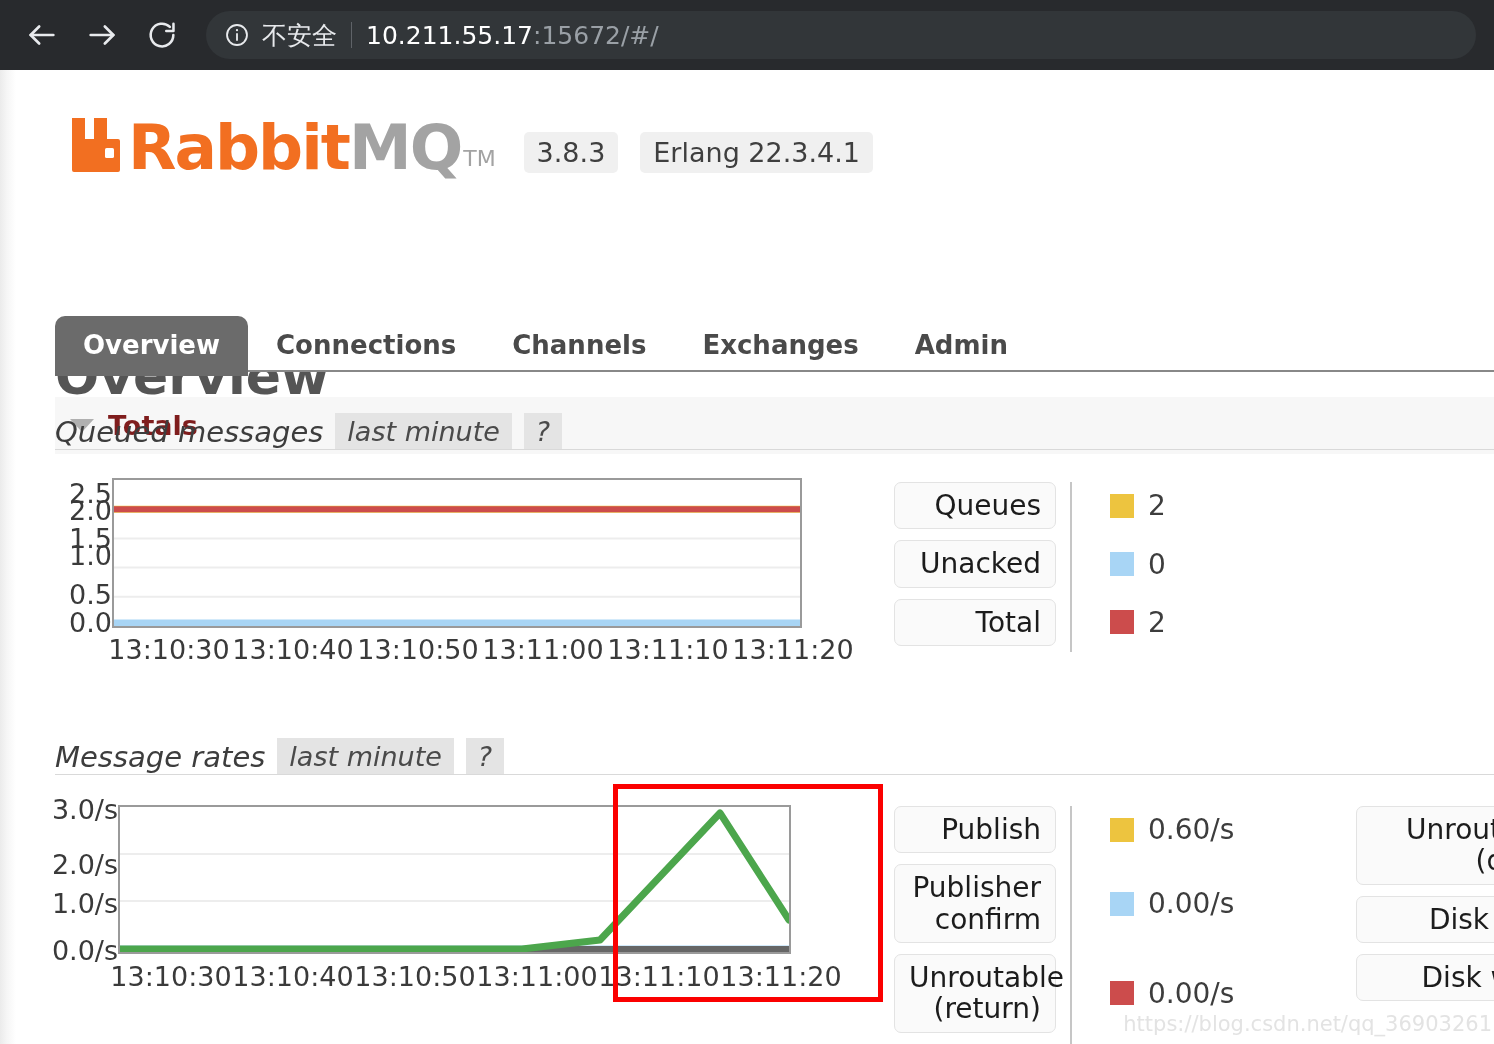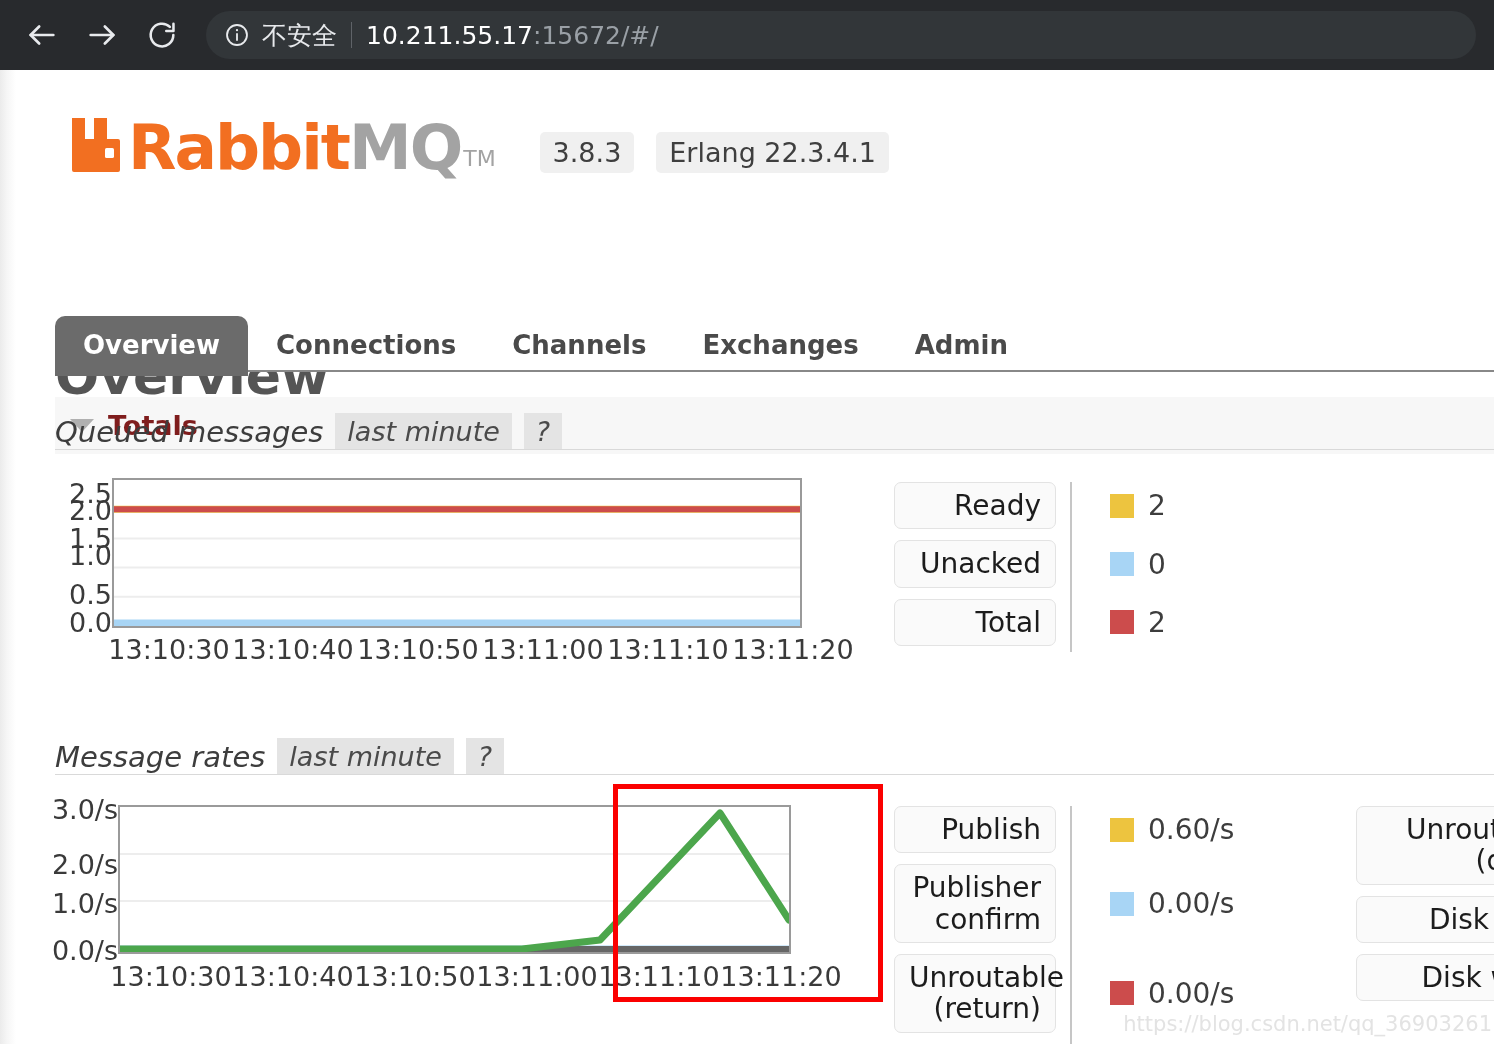--- a/index.html
+++ b/index.html
@@ -105,21 +105,21 @@
   }
   .ver-badge {
     background: #f0f0f0;
     color: #3f3f3f;
     font-size: 27px;
     padding: 5px 13px;
     border-radius: 5px;
     margin-bottom: 6px;
     font-family: "DejaVu Sans", sans-serif;
   }
-  .ver-badge.first { margin-left: 44px; }
+  .ver-badge.first { margin-left: 28px; }
   .ver-badge.second { margin-left: 22px; }
 
   
   .tabs {
     position: absolute;
     left: 55px; top: 246px;
     display: flex;
     align-items: flex-end;
   }
   .tab {
@@ -420,21 +420,21 @@
       <span class="xtick" style="left:431px;">13:11:00</span>
       <span class="xtick" style="left:556px;">13:11:10</span>
       <span class="xtick" style="left:681px;">13:11:20</span>
     </div>
   </div>
 
   <div class="legend" style="left:894px; top:412px;">
     <div class="vsep" style="left:176px; top:0; height:170px;"></div>
     <div class="legend-rows">
       <div class="lrow">
-        <div class="lbtn">Ready</div>
+        <div class="lbtn">Queues</div>
         <div class="lsep" style="visibility:hidden;"></div>
         <div class="lval-cell">
           <span class="swatch" style="background:#edc43f;"></span>
           <span class="lval">2</span>
         </div>
       </div>
       <div class="lrow">
         <div class="lbtn">Unacked</div>
         <div class="lsep" style="visibility:hidden;"></div>
         <div class="lval-cell">

